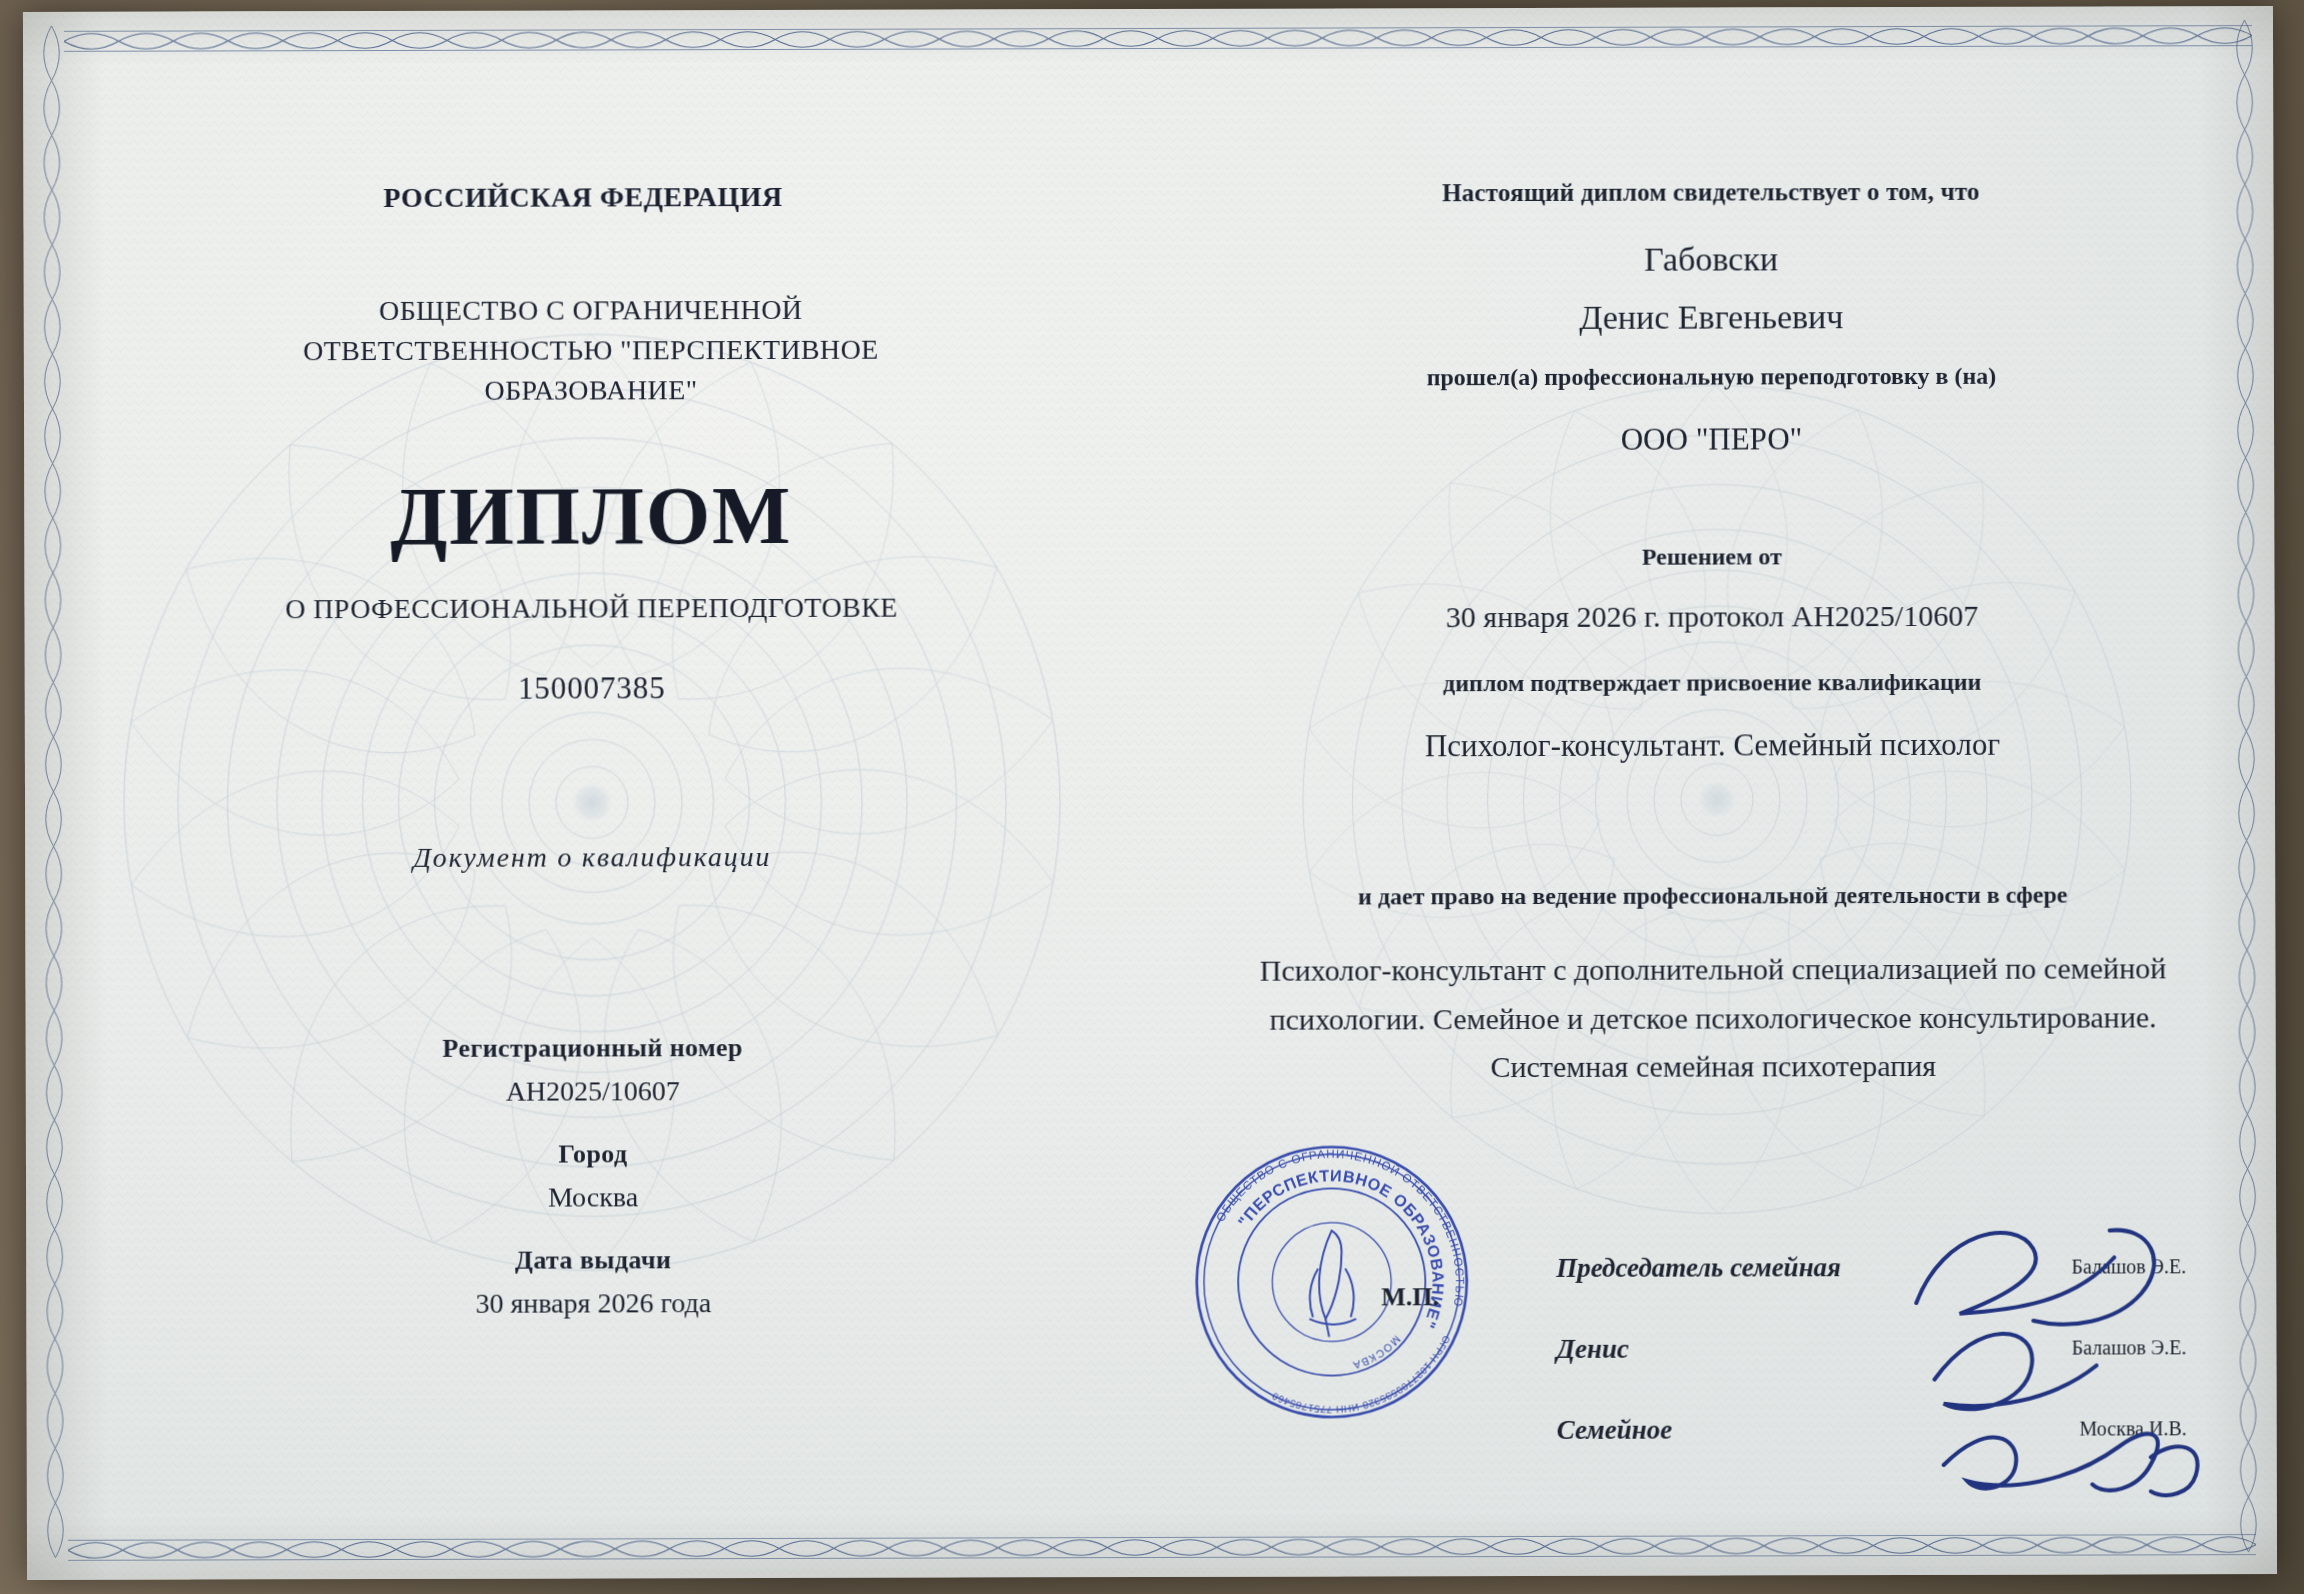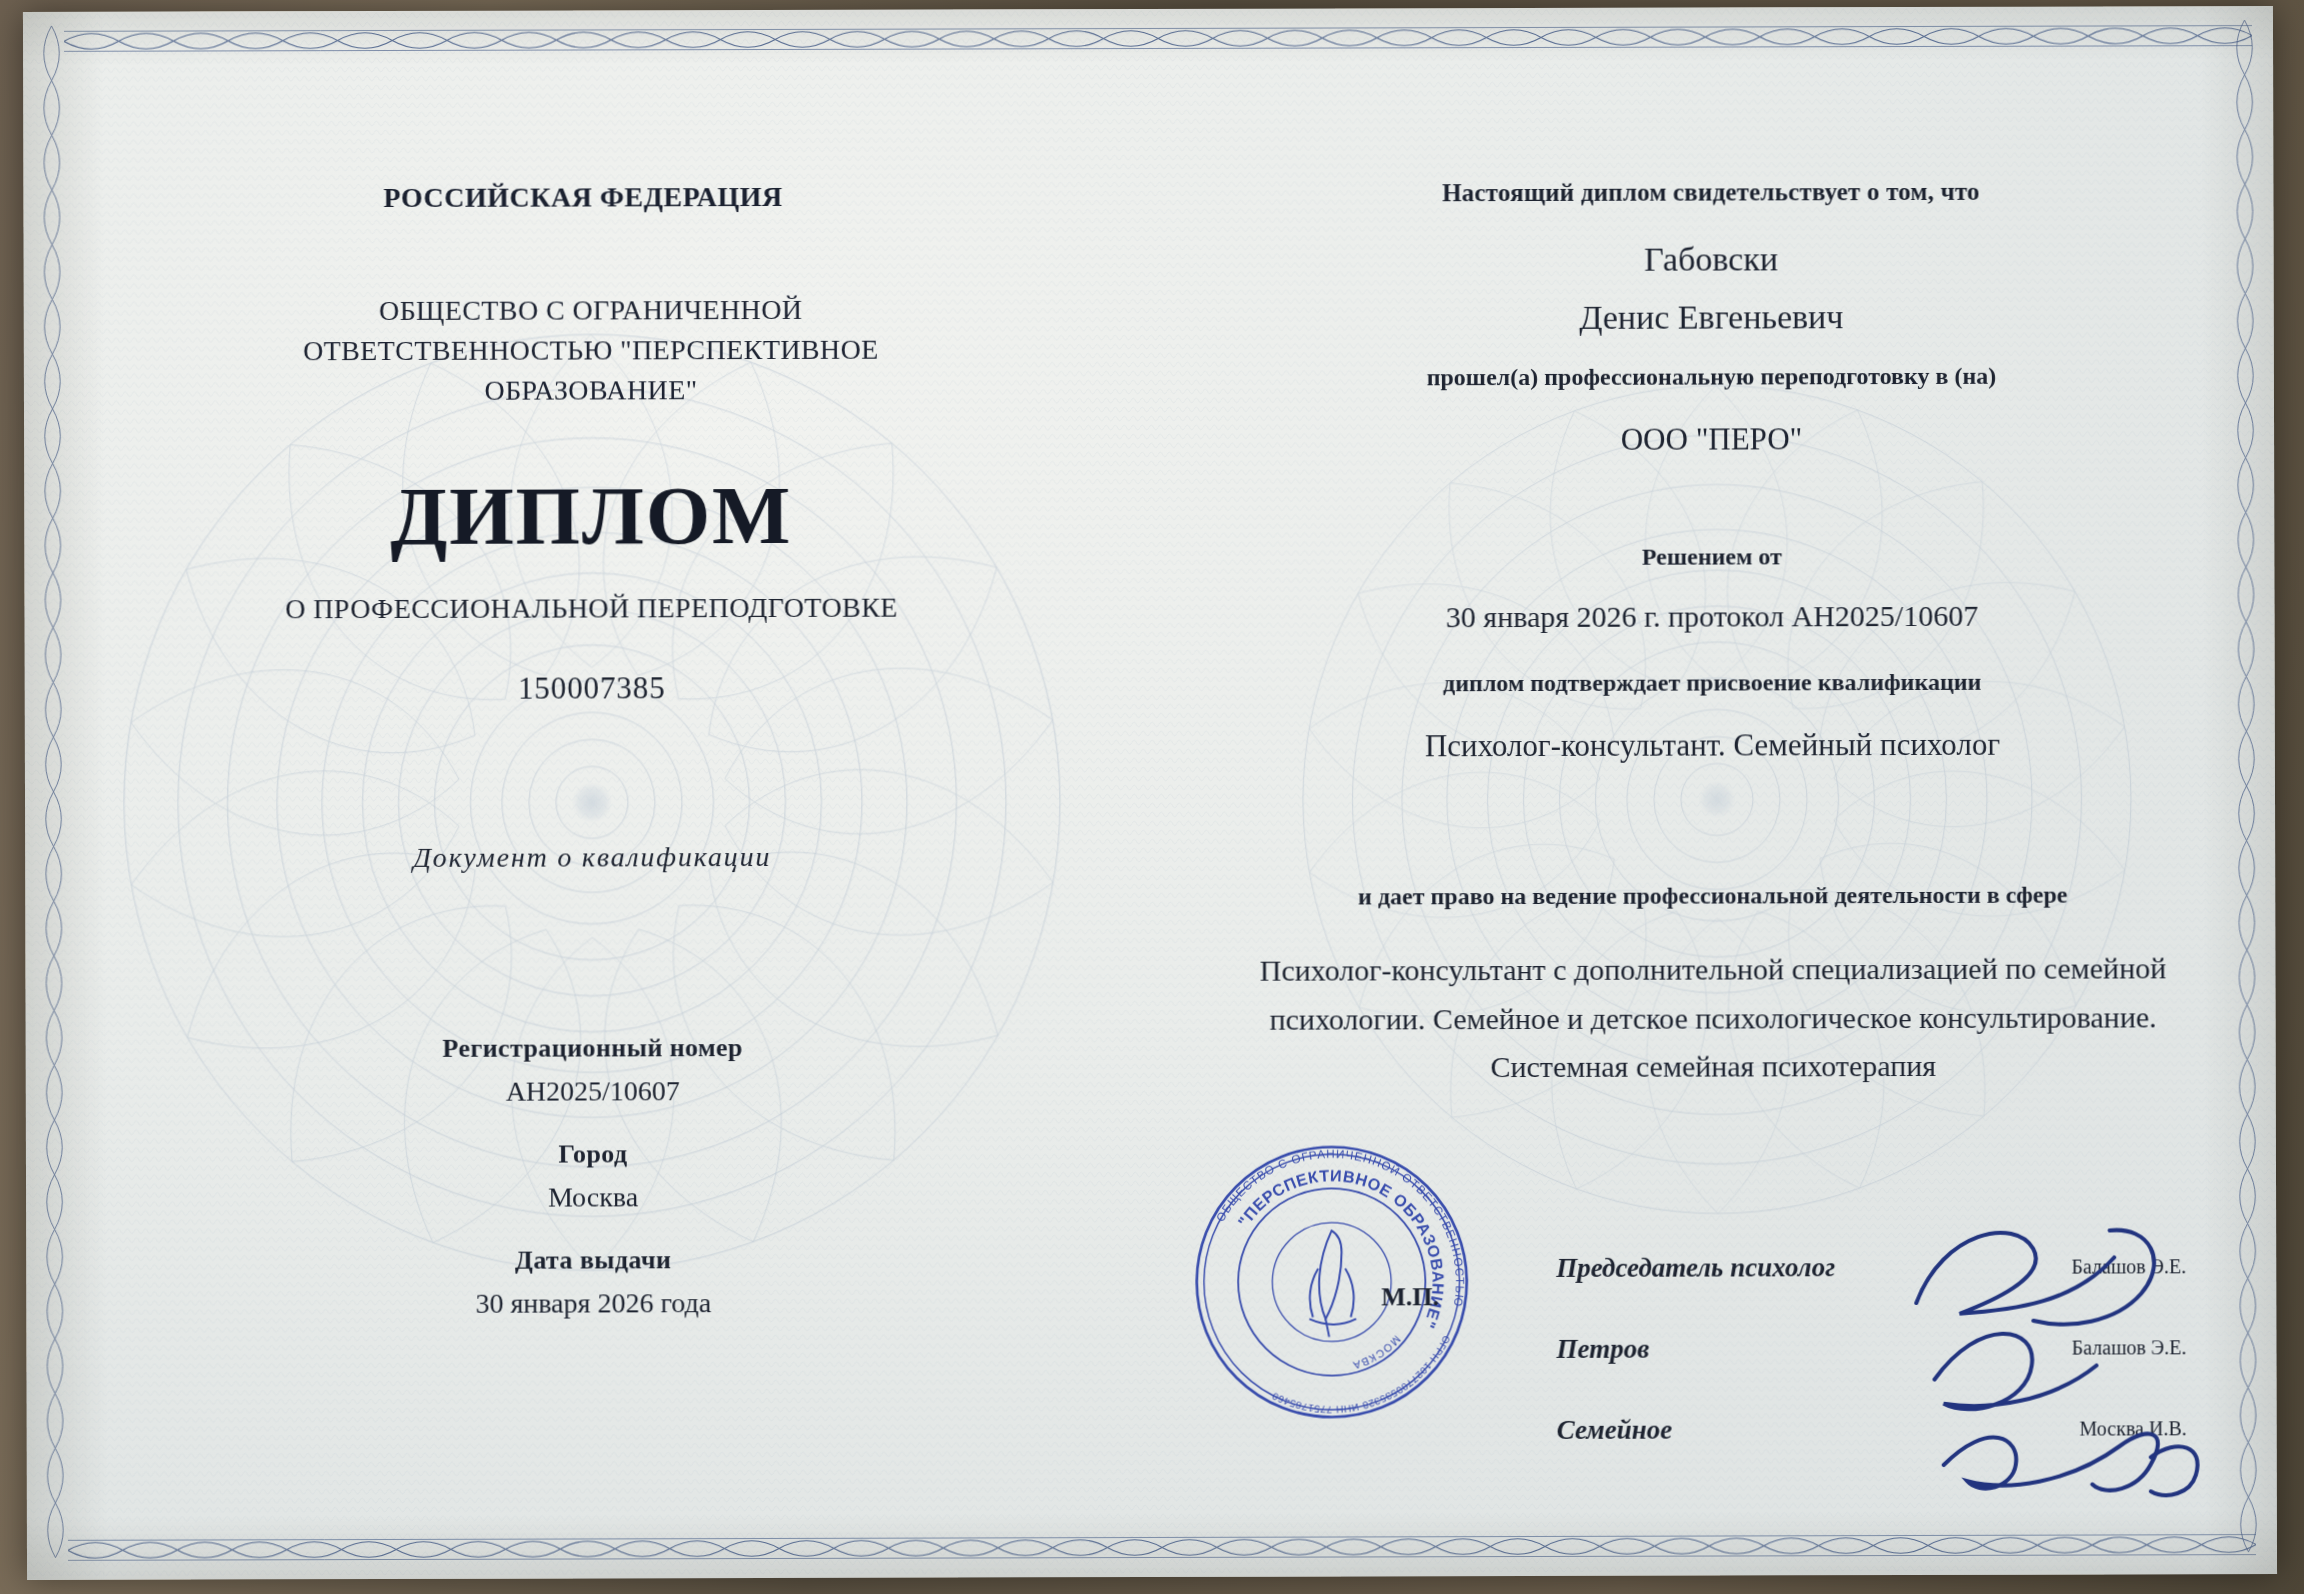--- a/index.html
+++ b/index.html
@@ -444,25 +444,25 @@
 
         <div class="r-confirm">диплом подтверждает присвоение квалификации</div>
         <div class="r-qual">Психолог-консультант. Семейный психолог</div>
 
         <div class="r-right">и дает право на ведение профессиональной деятельности в сфере</div>
         <div class="r-scope">Психолог-консультант с дополнительной специализацией по семейной психологии. Семейное и детское психологическое консультирование. Системная семейная психотерапия</div>
       </div>
 
       <div class="sig-area">
         <div class="sig-row">
-          <span class="sig-role">Председатель психолог</span>
+          <span class="sig-role">Председатель семейная</span>
           <span class="sig-name">Балашов Э.Е.</span>
         </div>
         <div class="sig-row">
-          <span class="sig-role">Петров</span>
+          <span class="sig-role">Денис</span>
           <span class="sig-name">Балашов Э.Е.</span>
         </div>
         <div class="sig-row">
           <span class="sig-role">Семейное</span>
           <span class="sig-name">Москва И.В.</span>
         </div>
       </div>
 
       <svg class="sig-ink" viewBox="0 0 420 360">
         <g fill="none" stroke="#22347f" stroke-width="4.5" stroke-linecap="round">

